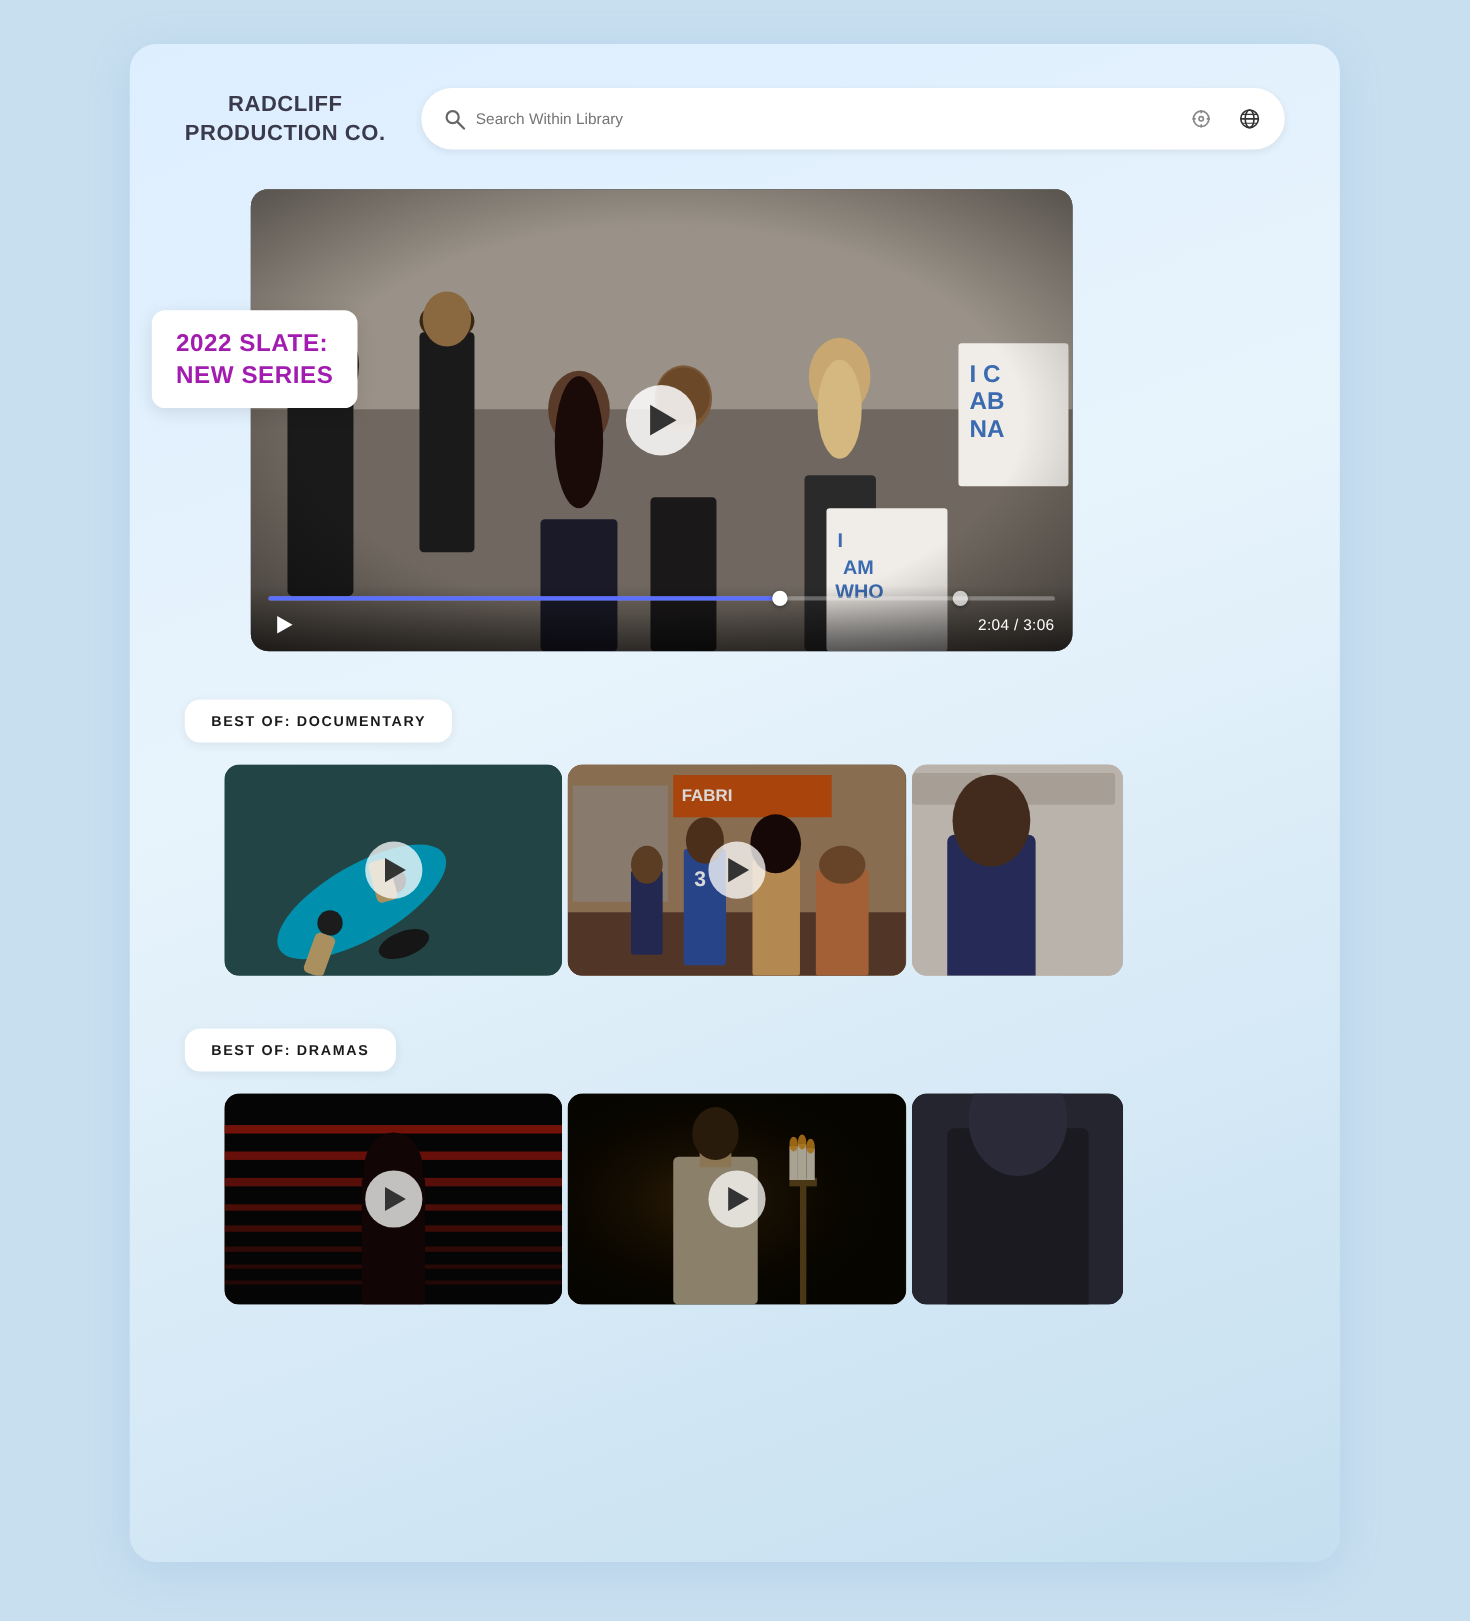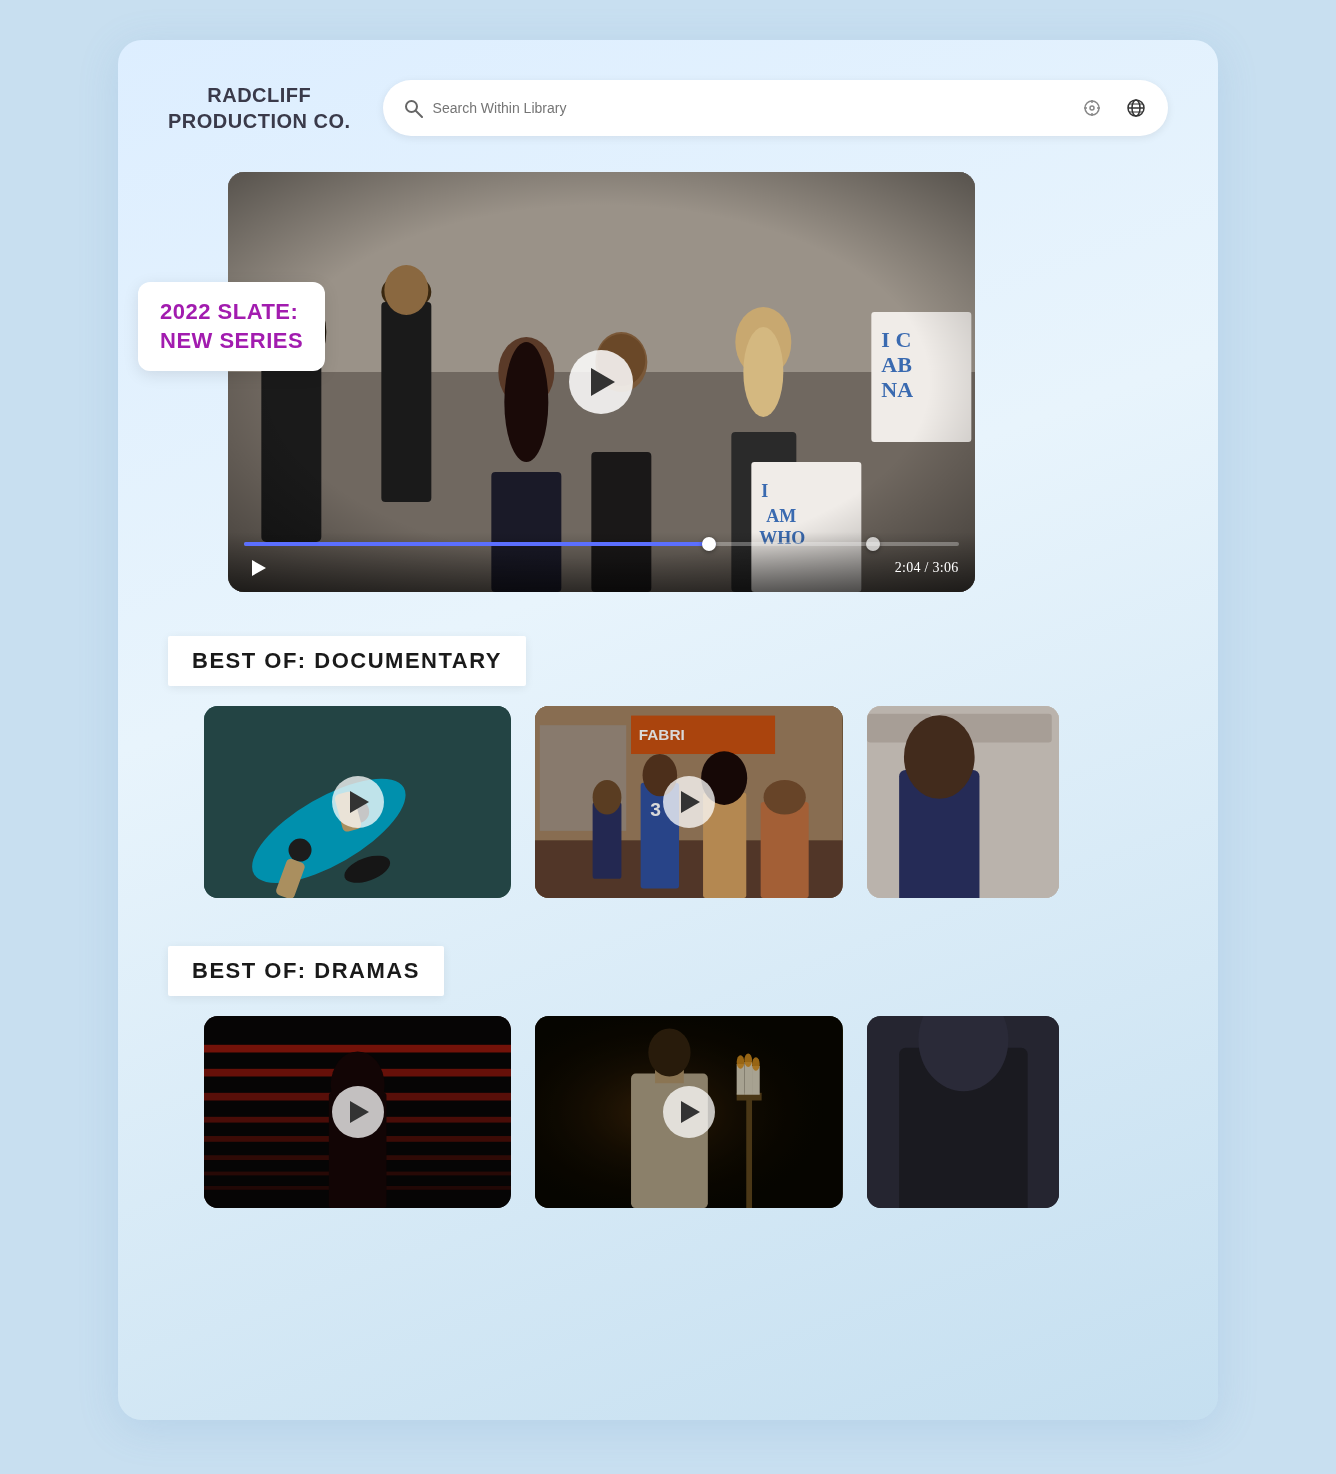--- a/index.html
+++ b/index.html
@@ -115,21 +115,20 @@
     }
 
     .featured-video {
       border-radius: 16px;
       overflow: hidden;
       margin-left: 60px;
       position: relative;
       background: #1a1a2e;
       aspect-ratio: 16/9;
       max-height: 420px;
-      font-family: Liberation Serif, serif;
     }
 
     
     .video-mock {
       width: 100%;
       height: 420px;
       background: linear-gradient(135deg, #2a2a3e 0%, #1a1a2e 50%, #2d3a4a 100%);
       position: relative;
       display: flex;
       align-items: center;
@@ -231,35 +230,35 @@
       color: #fff;
       font-size: 14px;
       font-weight: 500;
       letter-spacing: 0.3px;
     }
 
     
     .section-label {
       display: inline-block;
       background: #fff;
-      border-radius: 2px;
+      border-radius: 14px;
       padding: 12px 24px;
-      font-size: 22px;
+      font-size: 13px;
       font-weight: 900;
       color: #1a1a1a;
       letter-spacing: 1.5px;
       text-transform: uppercase;
       margin-bottom: 20px;
       box-shadow: 0 2px 10px rgba(0,0,0,0.07);
     }
 
     
     .video-grid {
       display: flex;
-      gap: 24px;
+      gap: 5px;
       margin-bottom: 48px;
       overflow: hidden;
       padding-left: 36px;
     }
 
     .video-card {
       border-radius: 14px;
       overflow: hidden;
       position: relative;
       flex: 0 0 calc(33.33% - 14px);

